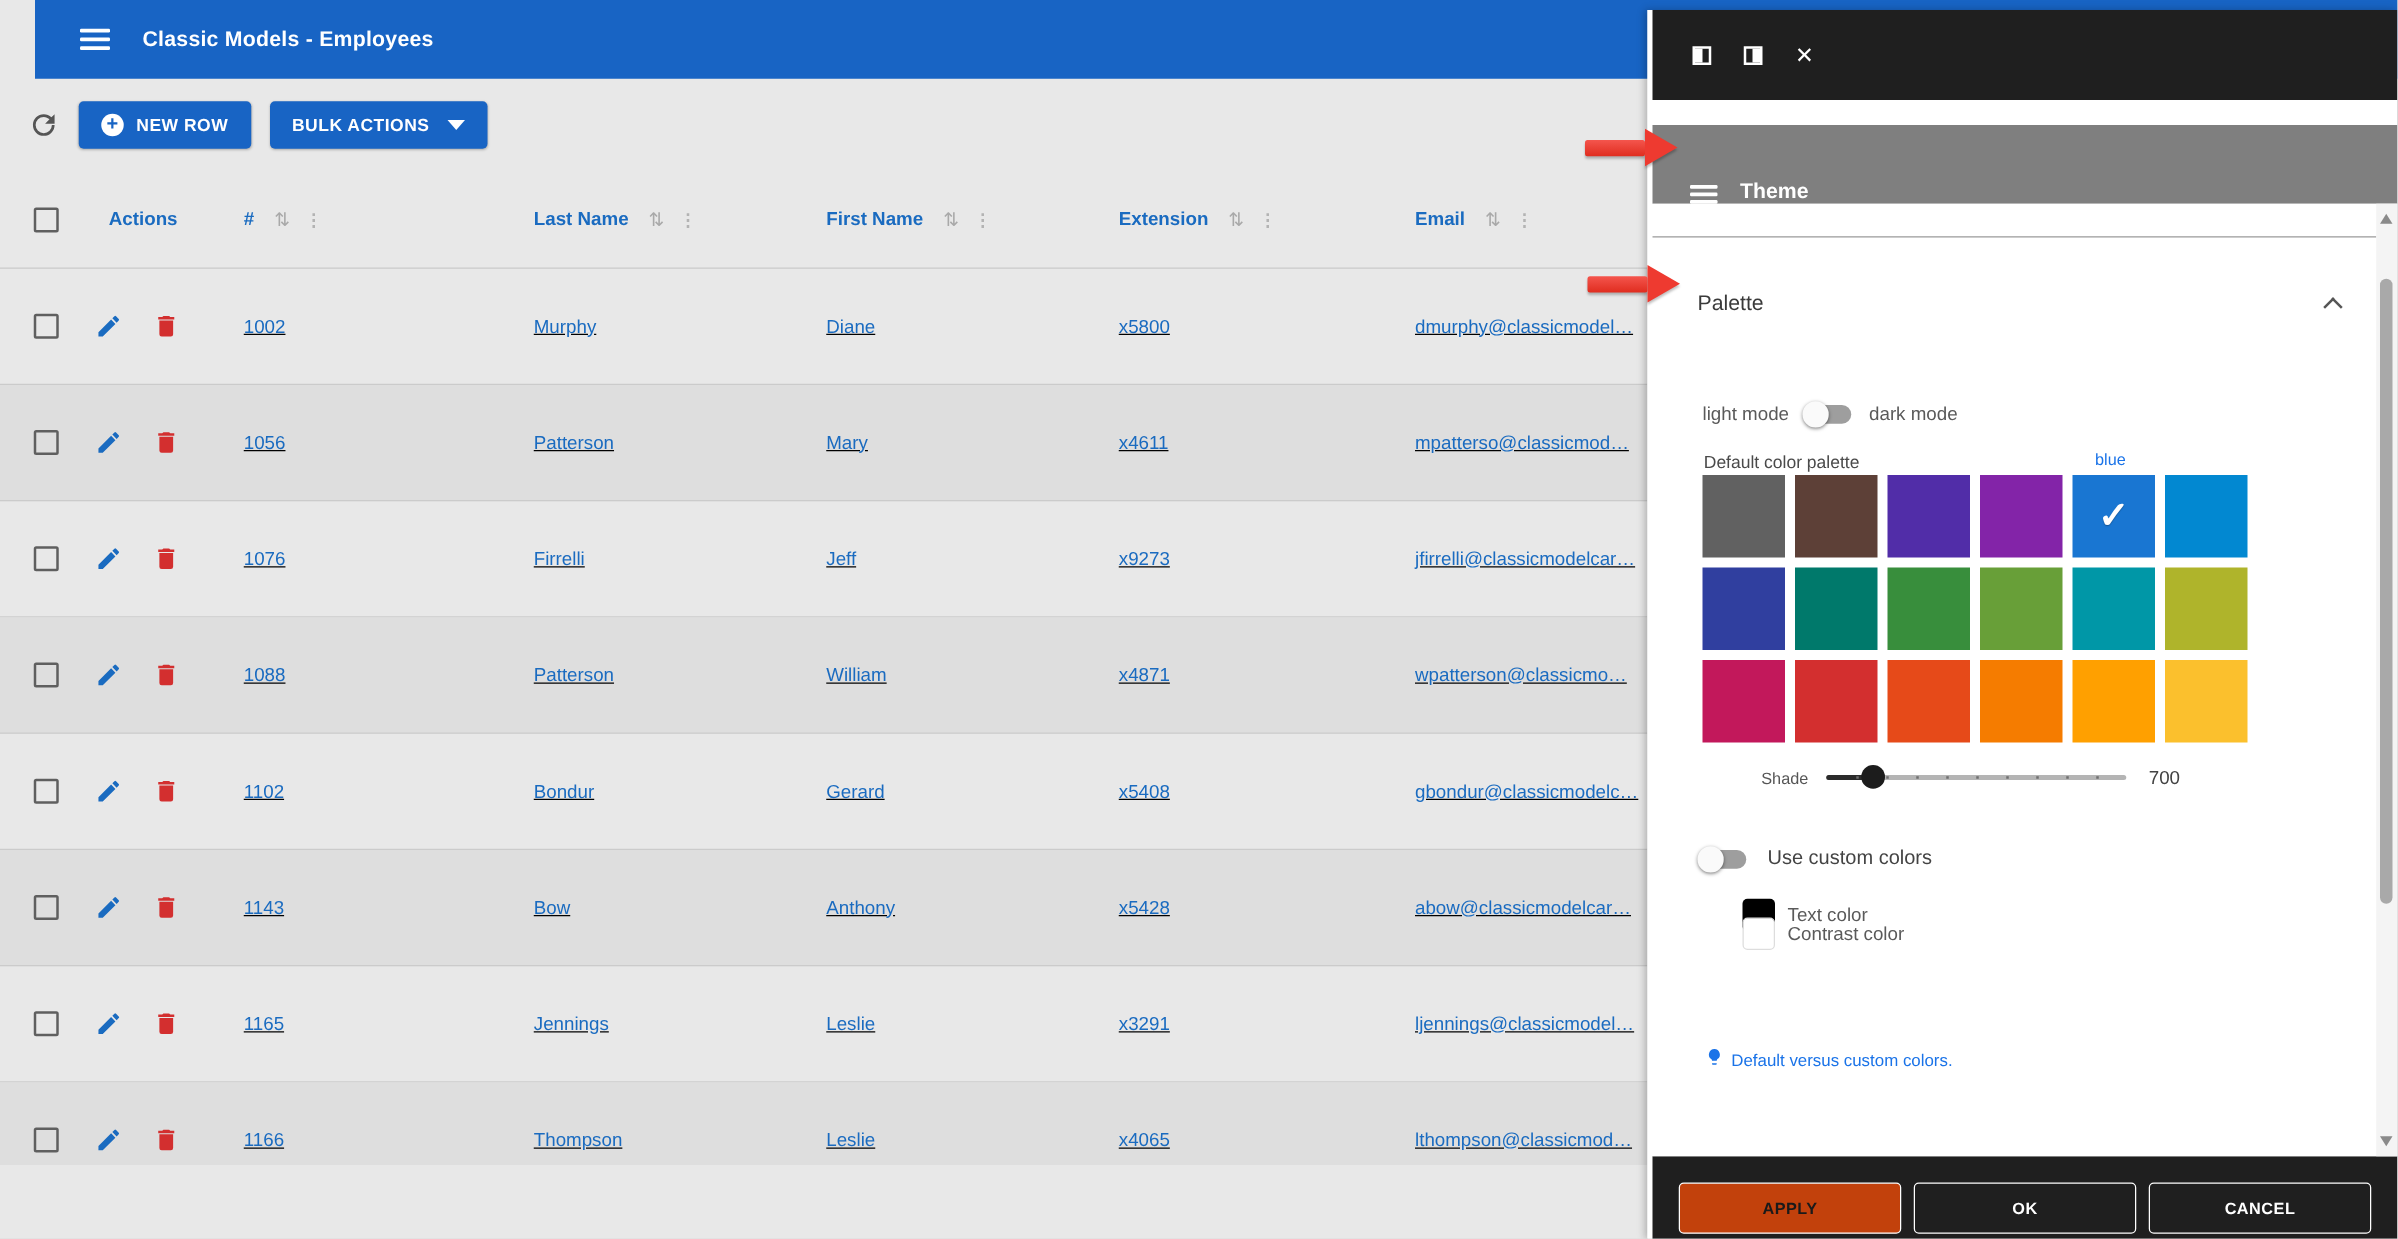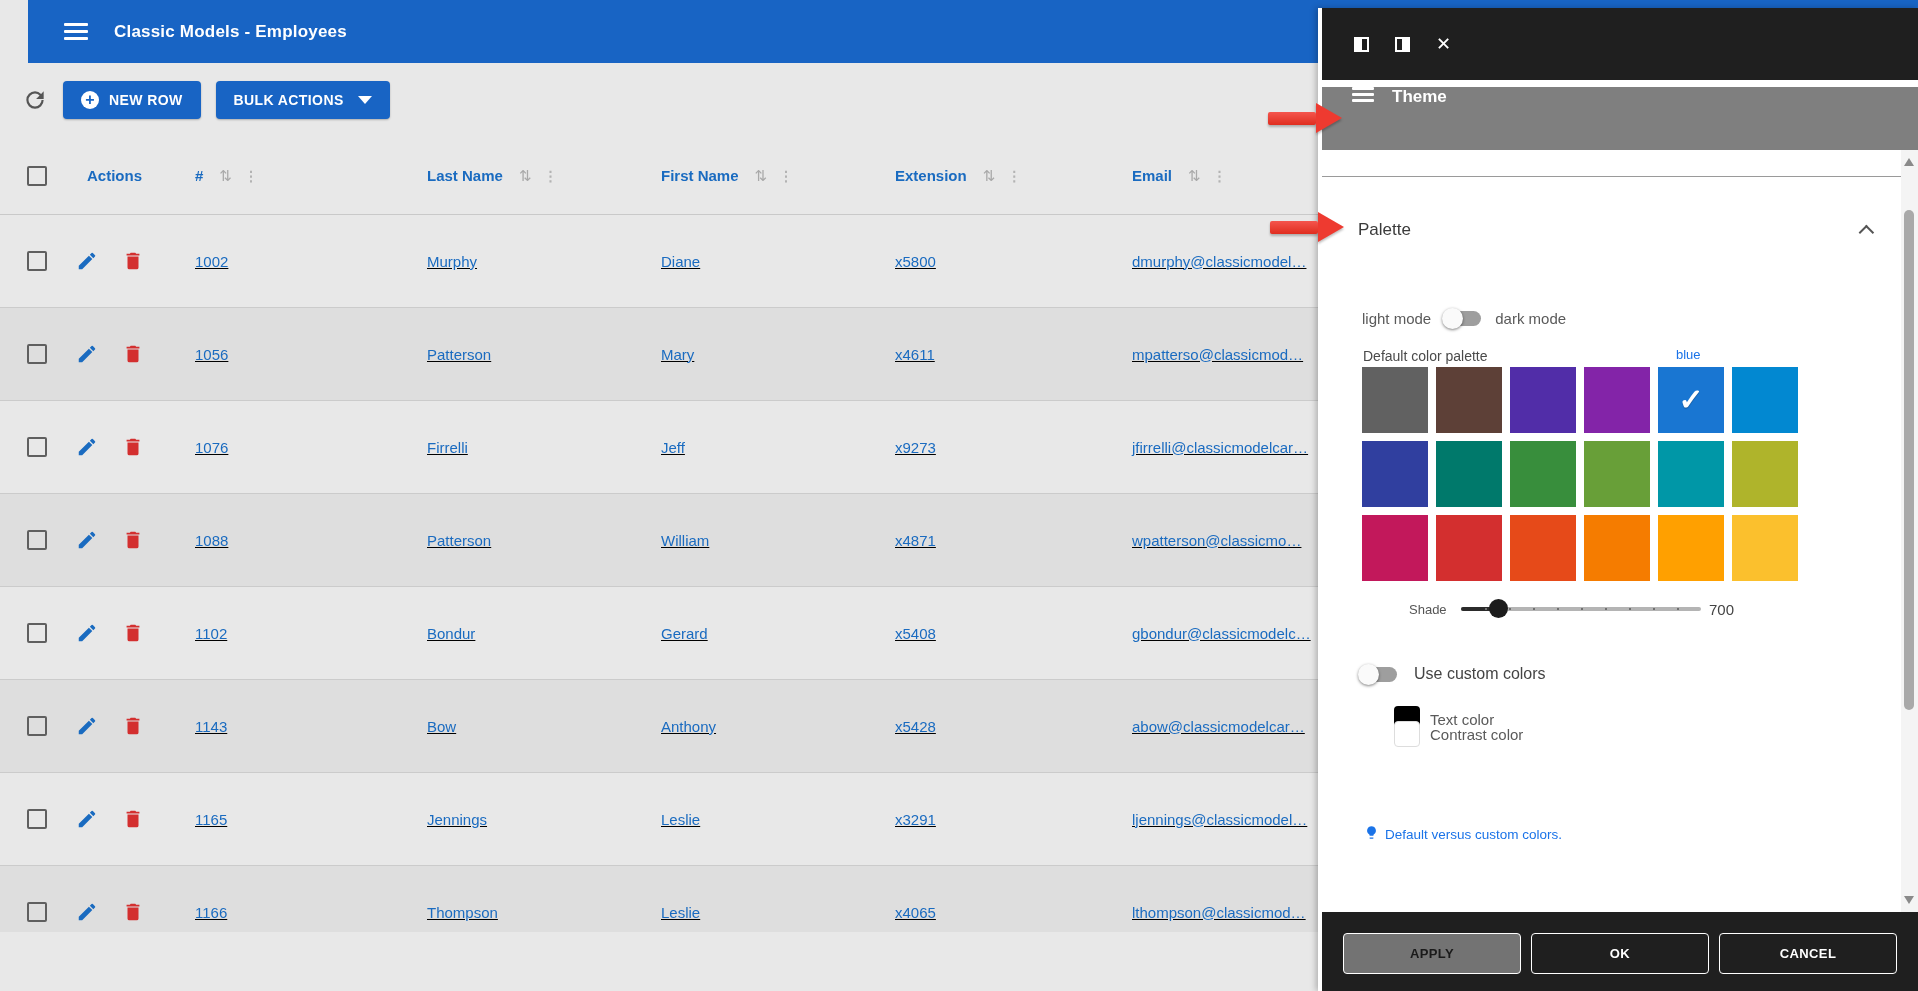--- a/index.html
+++ b/index.html
@@ -47,21 +47,21 @@
   .panel{position:absolute;top:8px;left:1318px;width:600px;height:983px;background:#fff;
          border-left:4px solid #fff;z-index:5;box-shadow:-2px 0 6px rgba(0,0,0,.25);}
   .panel-header{height:72px;background:#1f1f1f;color:#fff;display:flex;align-items:center;padding:0 26px 0 32px;}
   .panel-title{font-size:20px;flex:1;}
   .win-icons{display:flex;align-items:center;gap:26px;}
   .dock{width:15px;height:15px;border:2px solid #fff;display:inline-block;position:relative;cursor:pointer;background:#1f1f1f;}
   .dock i{position:absolute;top:0;bottom:0;width:6px;background:#fff;}
   .dock.dock-left i{left:0;}
   .dock.dock-right i{right:0;}
   .close-x{font-size:18px;color:#fff;cursor:pointer;line-height:1;}
-  .theme-bar{margin-top:7px;height:63px;background:#7f7f7f;color:#fff;display:flex;align-items:flex-start;
+  .theme-bar{margin-top:20px;height:63px;background:#7f7f7f;color:#fff;display:flex;align-items:flex-end;
              padding-left:30px;gap:18px;font-size:17px;font-weight:bold;cursor:pointer;}
   .theme-bar .hamburger{margin:0;gap:3px;}
   .theme-bar .hamburger i{width:22px;height:3px;}
 
   .panel-body{position:relative;height:762px;background:#fff;}
   .divider{position:absolute;top:26px;left:0;right:17px;border-top:1px solid #9a9a9a;}
   .palette-head{position:absolute;top:70px;left:36px;right:44px;display:flex;align-items:center;justify-content:space-between;}
   .palette-head .ph-label{font-size:17px;color:#3a3a3a;}
   .chev-up{width:11px;height:11px;border-top:2px solid #555;border-left:2px solid #555;
            transform:rotate(45deg) translateY(3px);cursor:pointer;}
@@ -78,21 +78,21 @@
   .swatch{cursor:pointer;display:flex;align-items:center;justify-content:center;}
   .swatch .check{color:#fff;font-size:30px;font-weight:bold;line-height:1;text-shadow:0 1px 1px rgba(0,0,0,.3);}
 
   .shade-row{position:absolute;top:448px;left:41px;display:flex;align-items:center;}
   .shade-label{font-size:13px;color:#555;width:52px;margin-left:46px;}
   .slider{position:relative;width:240px;height:22px;cursor:pointer;}
   .slider .track{position:absolute;top:9px;left:0;width:240px;height:4px;background:#b4b4b4;border-radius:2px;}
   .slider .fill{position:absolute;top:0;left:0;width:40px;height:4px;background:#2b2b2b;border-radius:2px;}
   .slider .tick{position:absolute;top:1px;width:2px;height:2px;background:#6f6f6f;}
   .slider .thumb{position:absolute;top:-8px;left:28px;width:19px;height:19px;border-radius:50%;background:#1c1c1c;}
-  .shade-value{margin-left:8px;font-size:15px;color:#444;text-align:center;}
+  .shade-value{margin-left:18px;font-size:15px;color:#444;text-align:center;}
 
   .custom-row{position:absolute;top:515px;left:39px;display:flex;align-items:center;gap:17px;
               font-size:16px;color:#444;}
   .color-pick{position:absolute;left:72px;display:flex;align-items:center;gap:10px;font-size:15px;color:#5a5a5a;}
   .color-pick .sw{width:26px;height:26px;border-radius:4px;display:inline-block;cursor:pointer;}
   .color-pick .sw.bordered{border:1px solid #ddd;}
   .cp-text{top:556px;}
   .cp-contrast{top:571px;}
   .hint{position:absolute;top:675px;left:42px;display:flex;align-items:center;gap:6px;}
   .hint a{font-size:13.5px;color:#1a73e8;text-decoration:none;cursor:pointer;}
@@ -100,21 +100,21 @@
   .vscroll{position:absolute;top:0;right:0;width:17px;height:100%;background:#f4f4f4;}
   .vscroll .arr{position:absolute;left:3px;width:0;height:0;border-left:5px solid transparent;border-right:5px solid transparent;}
   .vscroll .arr.up{top:8px;border-bottom:8px solid #8a8a8a;}
   .vscroll .arr.down{bottom:8px;border-top:8px solid #8a8a8a;}
   .vscroll .thumb{position:absolute;top:60px;left:3px;width:10px;height:500px;background:#a9a9a9;border-radius:5px;}
 
   .panel-footer{height:82px;background:#1f1f1f;display:flex;align-items:center;
                 justify-content:space-between;padding:0 21px;}
   .pf-btn{width:178px;height:41px;border-radius:4px;font-family:inherit;font-size:13px;
           font-weight:bold;letter-spacing:.4px;cursor:pointer;}
-  .pf-btn.solid{background:#737373;color:#1a1a1a;border:1px solid #fff;}
+  .pf-btn.solid{background:#c2410c;color:#1a1a1a;border:1px solid #fff;}
   .pf-btn.ghost{background:transparent;color:#fff;border:1px solid #fff;}
 
   
   .arrow{position:absolute;display:flex;align-items:center;z-index:10;filter:drop-shadow(0 2px 1px rgba(0,0,0,.25));}
   .arrow .shaft{width:48px;height:13px;background:linear-gradient(180deg,#f4554d,#e02d1f);border-radius:2px;}
   .arrow .head{width:0;height:0;border-top:15px solid transparent;border-bottom:15px solid transparent;
                border-left:26px solid #ee3a30;}
   .arrow-theme{left:1268px;top:103px;}
   .arrow-palette{left:1270px;top:212px;}
 </style>

